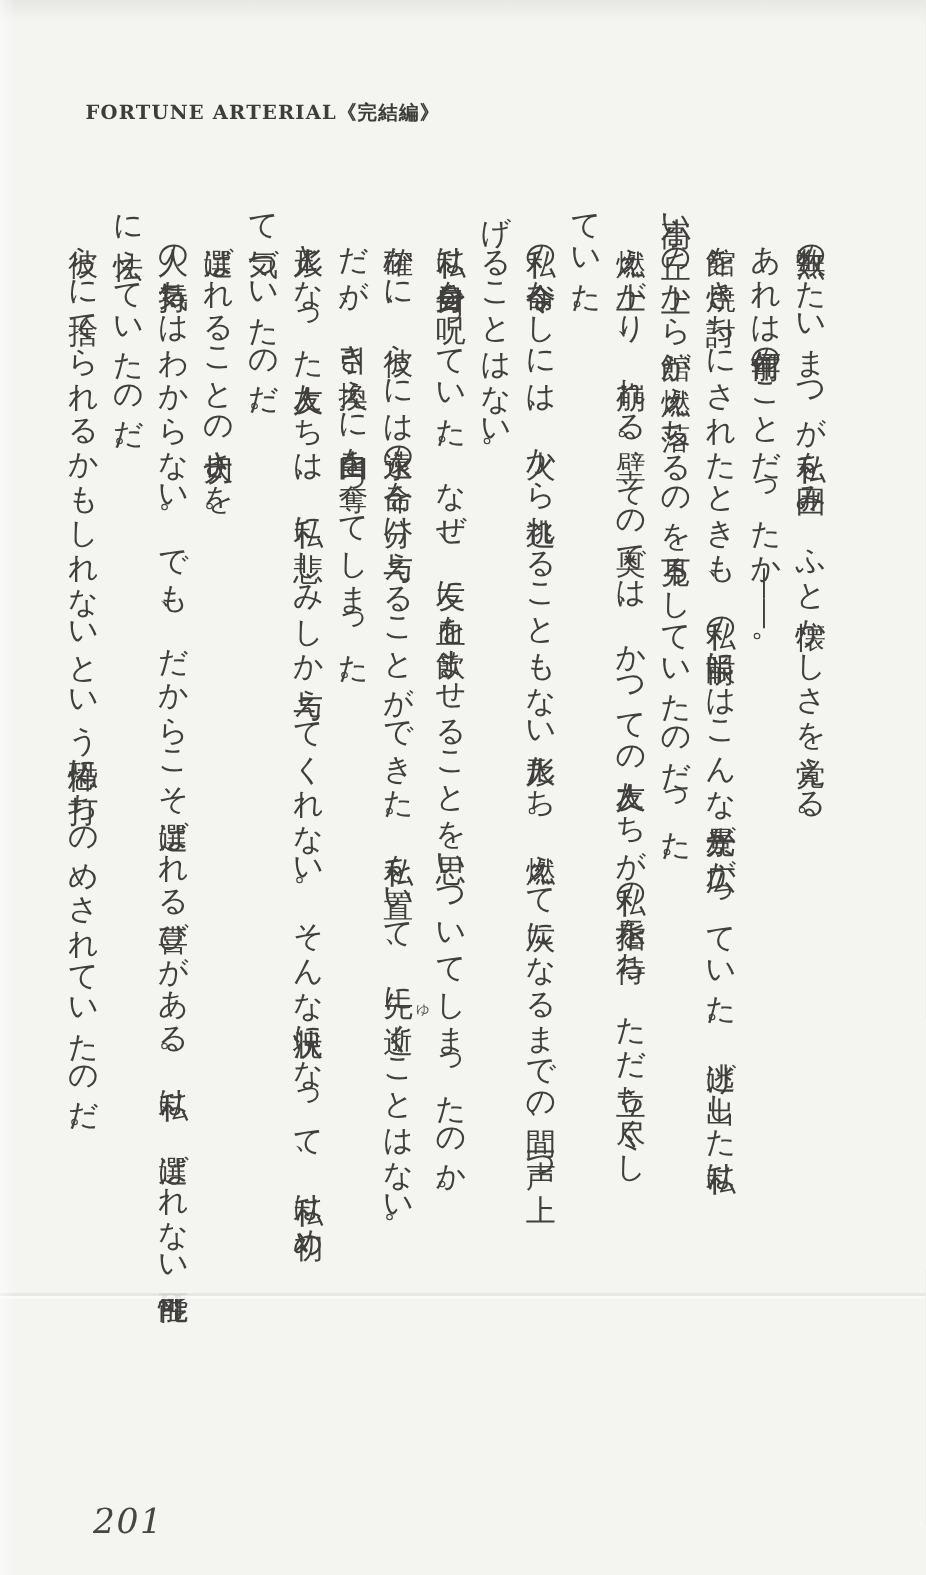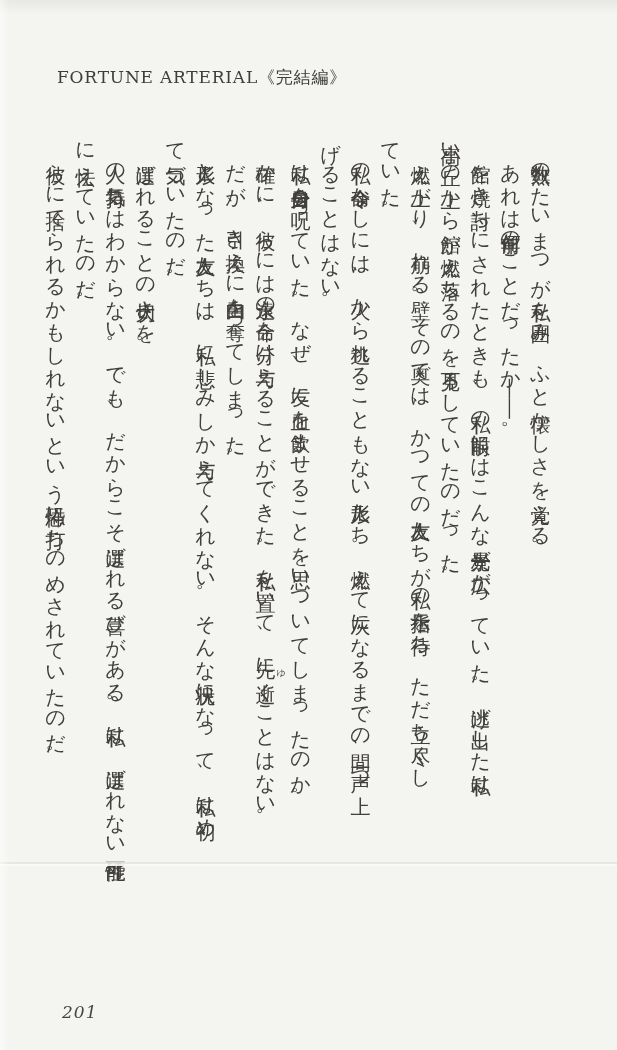--- a/index.html
+++ b/index.html
@@ -29,23 +29,24 @@
     position: absolute;
     left: 0; top: 0; bottom: 0;
     width: 10px;
     background: linear-gradient(to right, rgba(255,255,255,0.5), rgba(255,255,255,0));
     pointer-events: none;
   }
   .header-title {
     position: absolute;
     left: 57px;
     top: 66px;
-    font-size: 17px;
+    font-size: 13px;
     letter-spacing: 0.8px;
     color: #3d3d3a;
+    font-weight: bold;
   }
   .text-block {
     position: absolute;
     top: 129px;
     right: 61px;
     height: 852px;
     writing-mode: vertical-rl;
     -webkit-writing-mode: vertical-rl;
     text-orientation: mixed;
     font-size: 20px;
@@ -77,21 +78,21 @@
     height: 2px;
     background: #e6e6e2;
     border-bottom: 2px solid #fafaf8;
     opacity: 0.9;
     pointer-events: none;
   }
   .page-number {
     position: absolute;
     left: 62px;
     top: 1002px;
-    font-size: 17px;
+    font-size: 23px;
     font-style: italic;
     color: #454543;
     letter-spacing: 1px;
   }
 </style>
 </head>
 <body>
 
 <div class="page">
 

